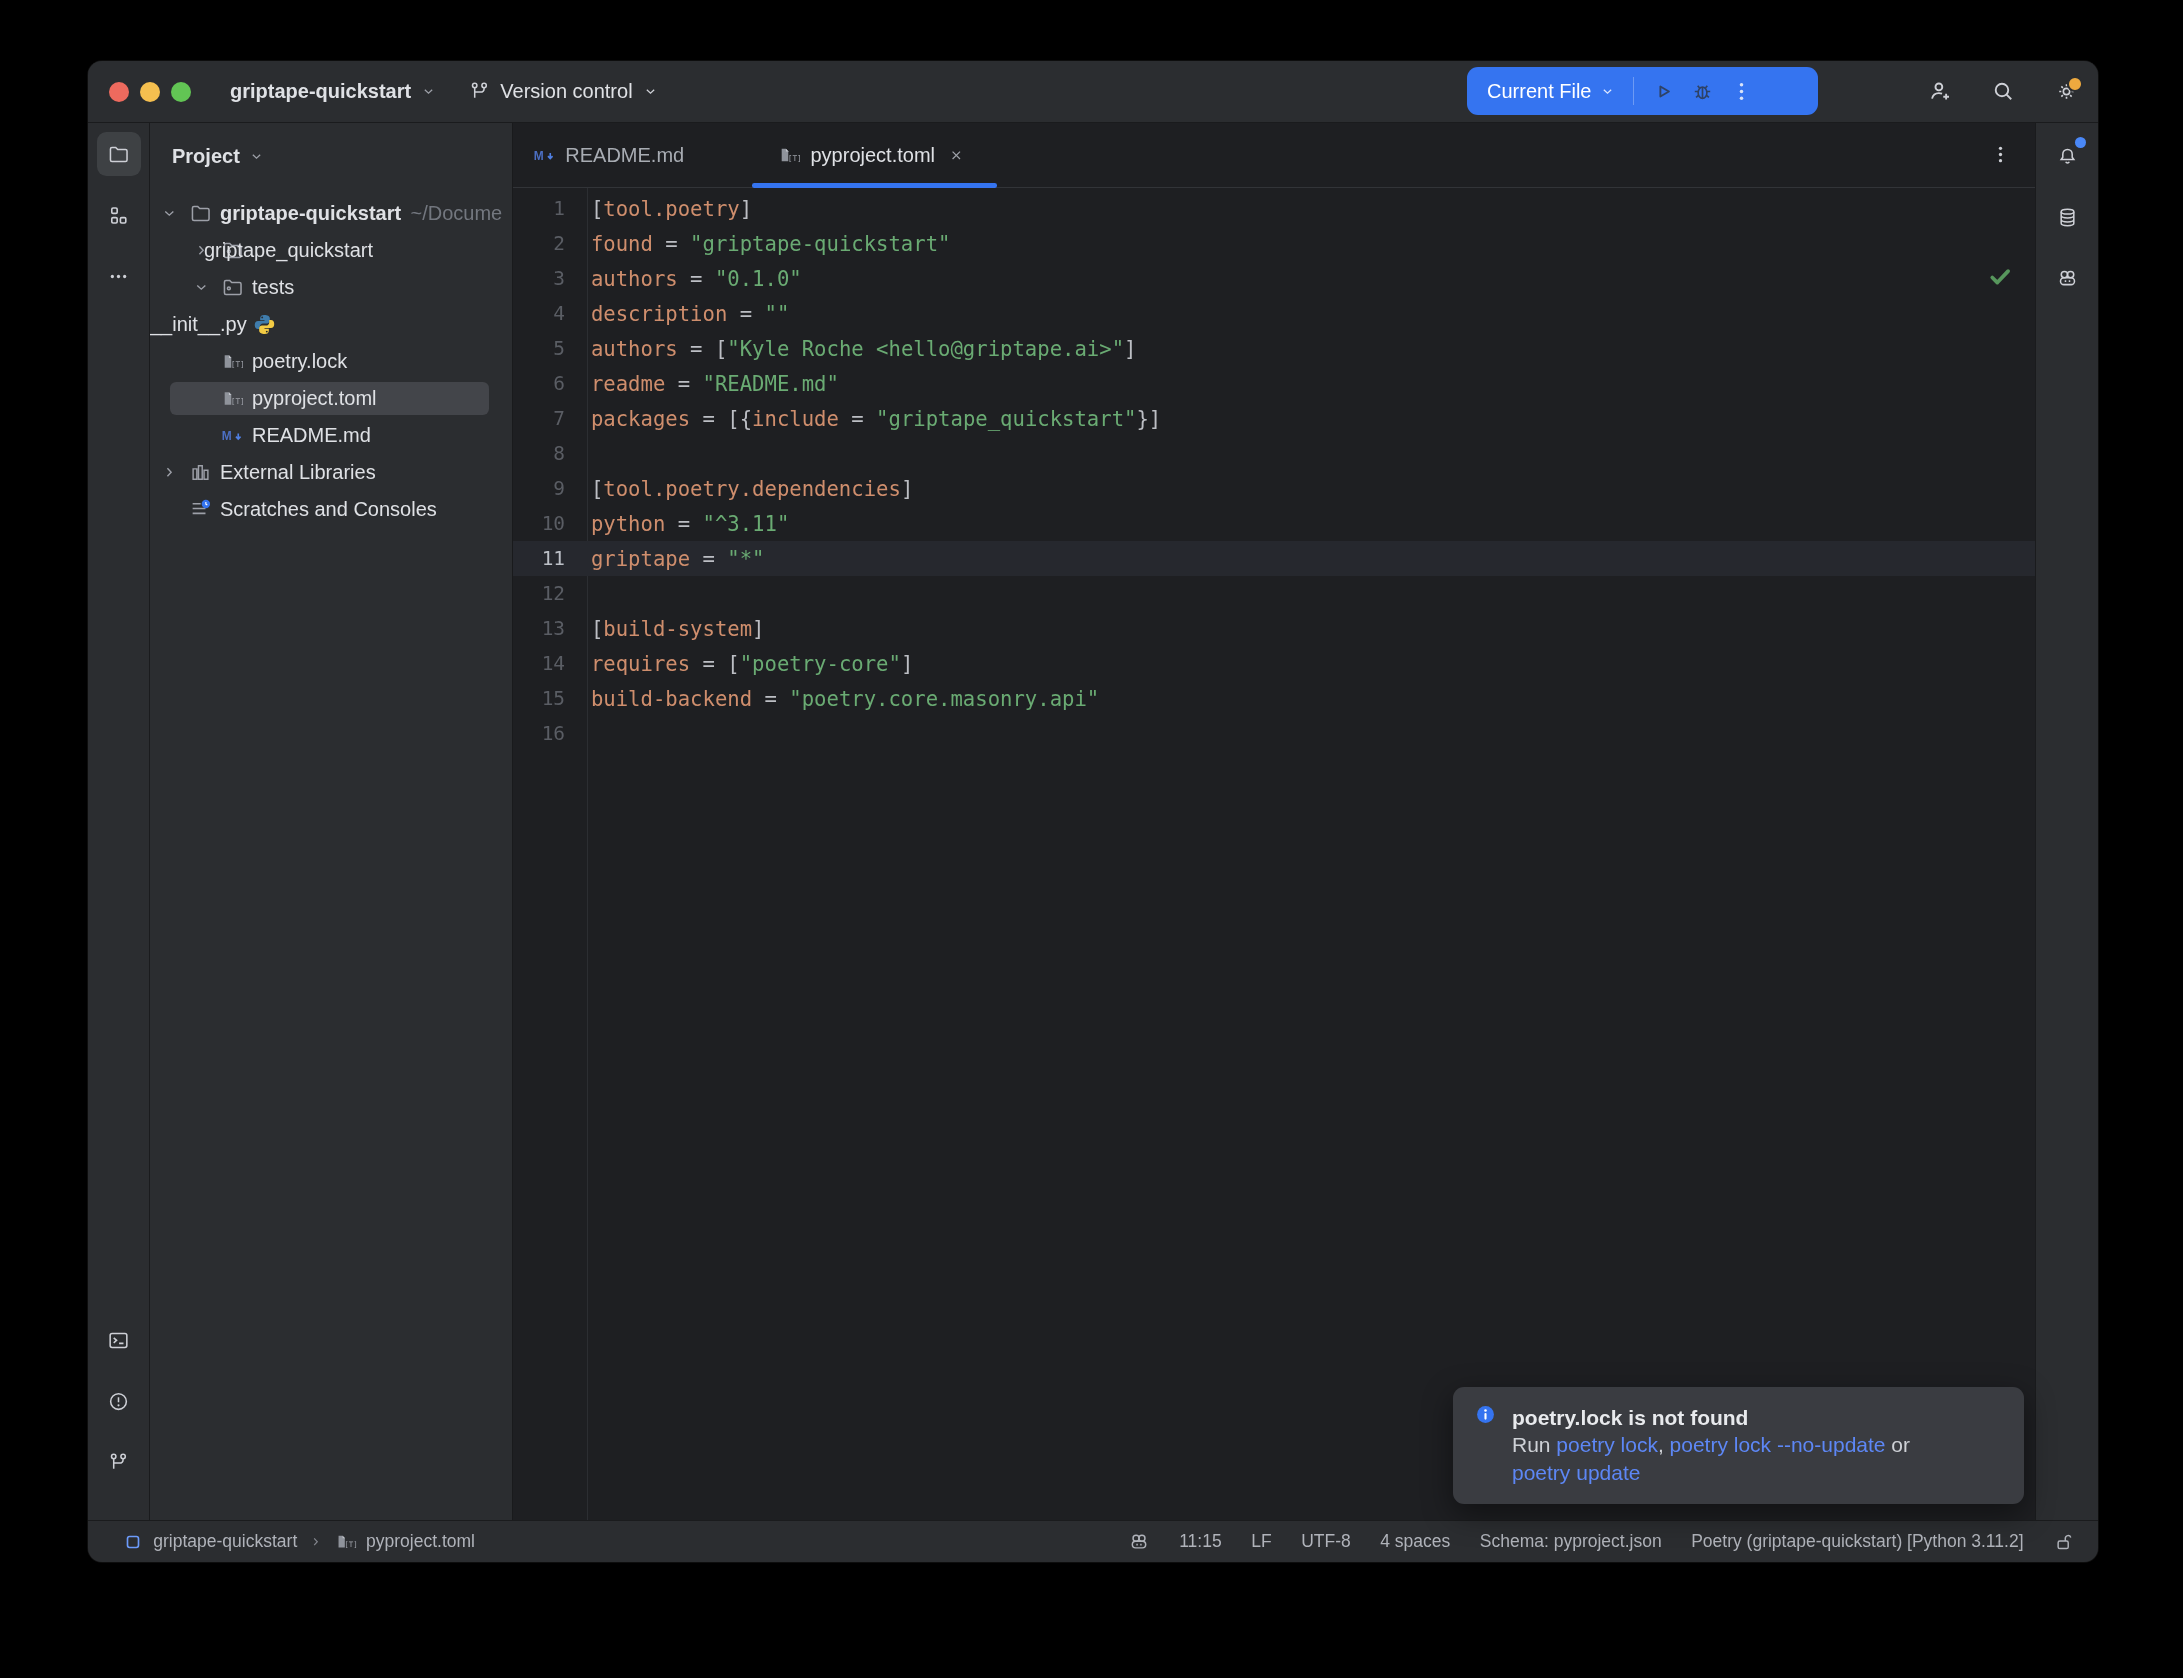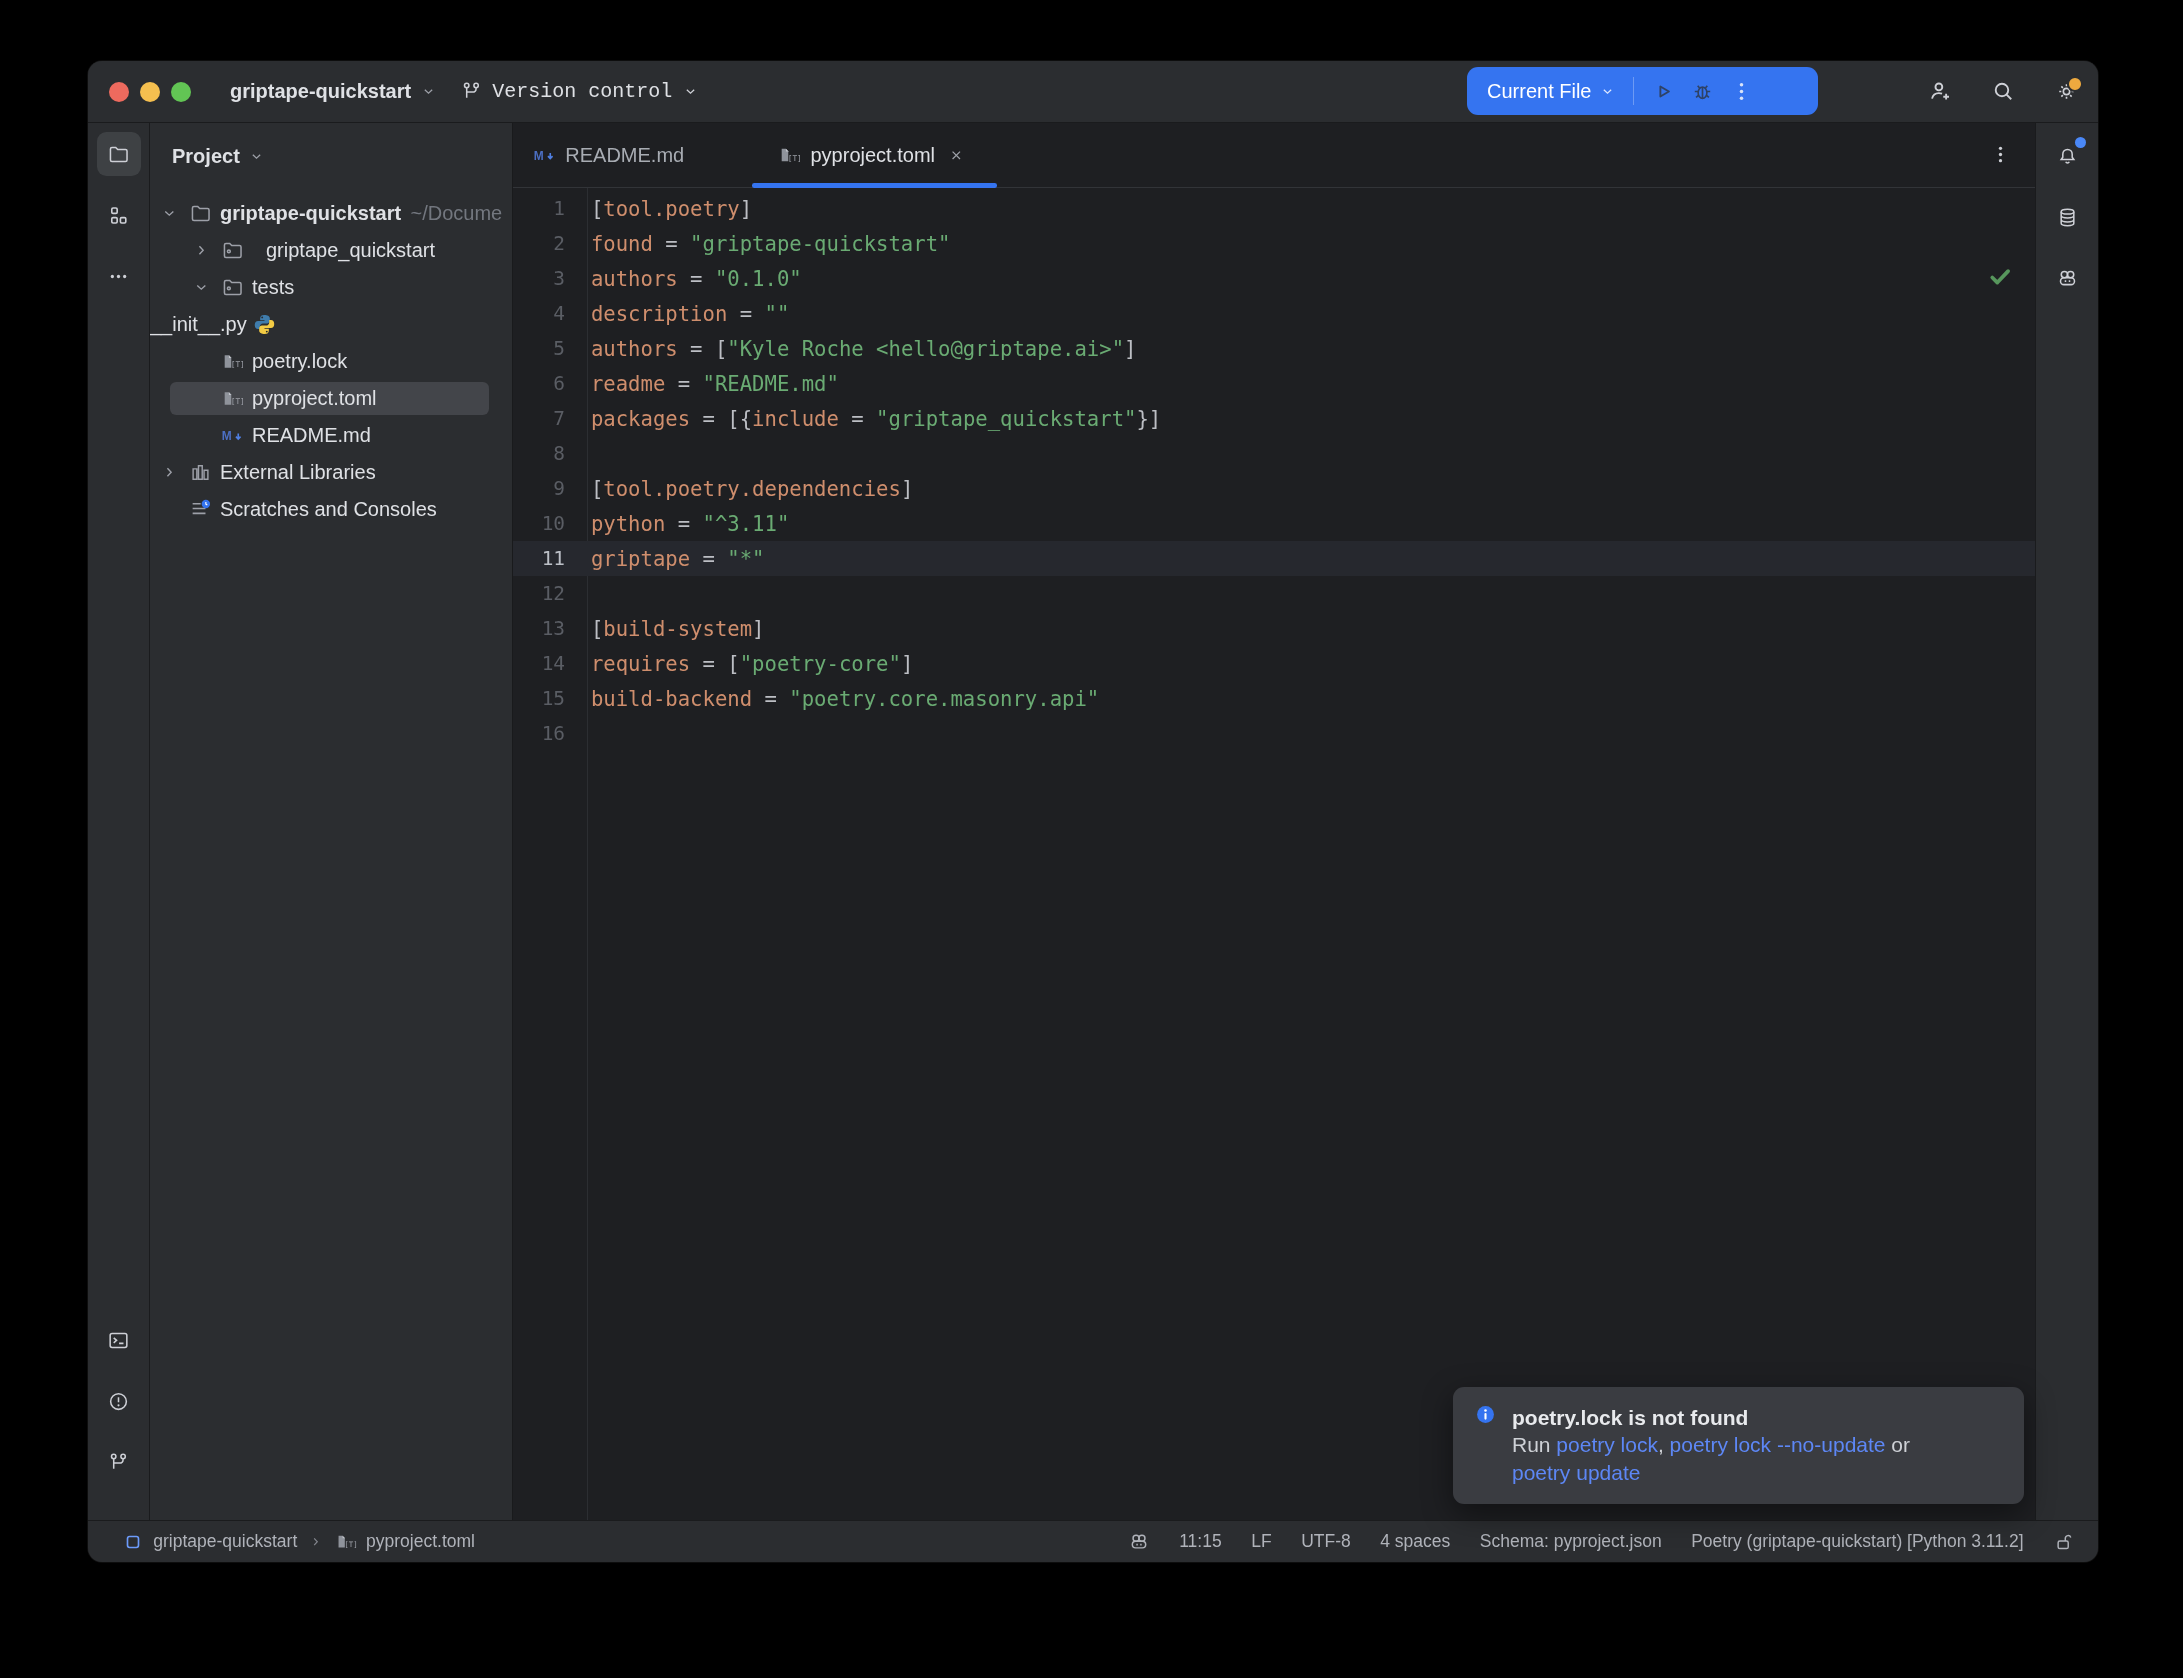--- a/index.html
+++ b/index.html
@@ -10,21 +10,21 @@
   .window{position:absolute;left:88px;top:61px;width:2010px;height:1501px;background:#1e1f22;border-radius:14px;overflow:hidden;display:flex;flex-direction:column;box-shadow:0 0 0 0.8px rgba(255,255,255,.07),0 31px 93px rgba(0,0,0,.75);}
 
   
   .titlebar{height:61px;flex:0 0 auto;background:#2b2d30;border-bottom:0.8px solid #1a1b1d;position:relative;display:flex;align-items:center;}
   .traffic{display:flex;gap:11px;margin-left:21px;}
   .tl{width:20px;height:20px;border-radius:50%;}
   .tl.red{background:#ed6a5e}.tl.yellow{background:#f5bf4f}.tl.green{background:#62c554}
   .tb-sel{position:absolute;display:flex;align-items:center;gap:9.3px;font-size:20px;color:#dfe1e5;height:61px;}
   .tb-sel .chev{width:17px;height:17px;color:#9da0a8;}
   .proj-sel{left:142px;font-weight:600;}
-  .vcs-sel{left:372px;font-family:Liberation Mono, monospace;}
+  .vcs-sel{left:380px;}
   .vcs-sel .ic{color:#ced0d6;}
   .run-pill{position:absolute;left:1379px;top:6.2px;width:351px;height:48px;border-radius:11px;background:#3574f0;display:flex;align-items:center;color:#fff;font-size:20px;padding:0 11px 0 20px;box-sizing:border-box;}
   .run-pill .chev{width:17px;height:17px;color:#dbe6ff;margin-left:7.8px;}
   .pill-div{width:0.8px;height:28px;background:rgba(255,255,255,.28);margin:0 17px;}
   .pill-btn{width:25px;height:25px;display:flex;align-items:center;justify-content:center;color:#2e4266;margin-right:14px;}
   .pill-btn.kebab{color:#d9e3f8;margin-right:3.1px;}
   .tb-icons{position:absolute;right:18px;display:flex;align-items:center;gap:37px;height:61px;color:#ced0d6;}
   .tb-icons .ib{width:26.4px;height:26.4px;display:flex;align-items:center;justify-content:center;position:relative;}
   .gear-dot{position:absolute;top:-2.3px;right:-3.1px;width:11.7px;height:11.7px;border-radius:50%;background:#eda93f;border:2.3px solid #2b2d30;}
 
@@ -264,21 +264,21 @@
               <svg viewBox="0 0 24 24">
                 <path d="M9.6 6.8l4.8 5.2-4.8 5.2" fill="none" stroke="currentColor" stroke-width="1.8"></path>
               </svg>
             </span>
             <span class="ic ticon" style="left: 71px;">
               <svg viewBox="0 0 24 24" fill="none" stroke="currentColor" stroke-width="1.6">
                 <path d="M3.6 6.3c0-.9.7-1.6 1.6-1.6h3.9l2.1 2.1h8.1c.9 0 1.6.7 1.6 1.6v9.3c0 .9-.7 1.6-1.6 1.6H5.2c-.9 0-1.6-.7-1.6-1.6z"></path>
                 <circle cx="8.2" cy="12.9" r="1.5"></circle>
               </svg>
             </span>
-            <span class="tlabel" style="margin-left: 116px;">griptape_quickstart</span>
+            <span class="tlabel" style="margin-left: 54px;">griptape_quickstart</span>
           </div>
           <div class="trow">
             <span class="ic tchev" style="left: 42px;">
               <svg viewBox="0 0 24 24">
                 <path d="M6.8 9.6l5.2 4.8 5.2-4.8" fill="none" stroke="currentColor" stroke-width="1.8"></path>
               </svg>
             </span>
             <span class="ic ticon" style="left: 71px;">
               <svg viewBox="0 0 24 24" fill="none" stroke="currentColor" stroke-width="1.6">
                 <path d="M3.6 6.3c0-.9.7-1.6 1.6-1.6h3.9l2.1 2.1h8.1c.9 0 1.6.7 1.6 1.6v9.3c0 .9-.7 1.6-1.6 1.6H5.2c-.9 0-1.6-.7-1.6-1.6z"></path>

